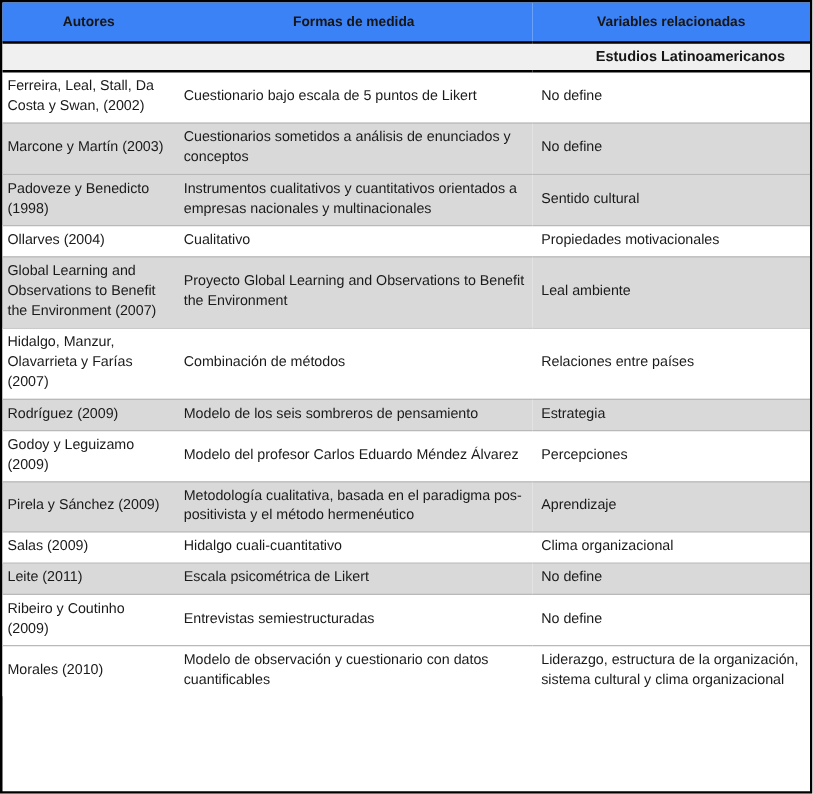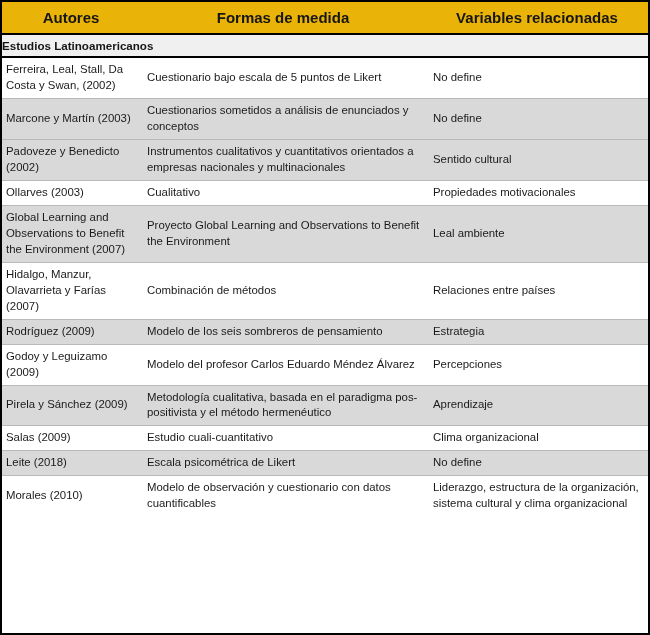--- a/index.html
+++ b/index.html
@@ -28,37 +28,37 @@
     width: 646px;
     border-collapse: collapse;
     table-layout: fixed;
     font-size: 11.4px;
   }
   table.research-table col.c1 { width: 138px; }
   table.research-table col.c2 { width: 286px; }
   table.research-table col.c3 { width: 222px; }
 
   thead th {
-    background: #eab308;
+    background: #3b82f6;
     font-weight: bold;
-    font-size: 15px;
+    font-size: 11px;
     text-align: center;
     vertical-align: middle;
     height: 31px;
     padding: 0 4px;
     border-bottom: 2px solid #000;
     color: #161616;
   }
   tr.section-row td {
     background: #f0f0f0;
-    text-align: left;
+    text-align: right;
     font-weight: bold;
     font-size: 11.6px;
     height: 21px;
-    padding: 0 0;
+    padding: 0 20px;
     border-bottom: 2px solid #000;
     color: #161616;
   }
   tbody.data-body td {
     vertical-align: middle;
     padding: 4px 5px 4px 5px;
     line-height: 1.40;
     border-bottom: 1px solid #b9b9b9;
     color: #1a1a1a;
   }
@@ -97,26 +97,26 @@
         <td class="col-authors">Ferreira, Leal, Stall, Da Costa y Swan, (2002)</td>
         <td class="col-measure">Cuestionario bajo escala de 5 puntos de Likert</td>
         <td class="col-vars">No define</td>
       </tr>
       <tr class="shade">
         <td class="col-authors">Marcone y Martín (2003)</td>
         <td class="col-measure">Cuestionarios sometidos a análisis de enunciados y conceptos</td>
         <td class="col-vars">No define</td>
       </tr>
       <tr class="shade">
-        <td class="col-authors">Padoveze y Benedicto (2002)</td>
+        <td class="col-authors">Padoveze y Benedicto (1998)</td>
         <td class="col-measure">Instrumentos cualitativos y cuantitativos orientados a empresas nacionales y multinacionales</td>
         <td class="col-vars">Sentido cultural</td>
       </tr>
       <tr class="plain">
-        <td class="col-authors">Ollarves (2003)</td>
+        <td class="col-authors">Ollarves (2004)</td>
         <td class="col-measure">Cualitativo</td>
         <td class="col-vars">Propiedades motivacionales</td>
       </tr>
       <tr class="shade">
         <td class="col-authors">Global Learning and Observations to Benefit the Environment (2007)</td>
         <td class="col-measure">Proyecto Global Learning and Observations to Benefit the Environment</td>
         <td class="col-vars">Leal ambiente</td>
       </tr>
       <tr class="plain">
         <td class="col-authors">Hidalgo, Manzur, Olavarrieta y Farías (2007)</td>
@@ -133,26 +133,31 @@
         <td class="col-measure">Modelo del profesor Carlos Eduardo Méndez Álvarez</td>
         <td class="col-vars">Percepciones</td>
       </tr>
       <tr class="shade">
         <td class="col-authors">Pirela y Sánchez (2009)</td>
         <td class="col-measure">Metodología cualitativa, basada en el paradigma pos-positivista y el método hermenéutico</td>
         <td class="col-vars">Aprendizaje</td>
       </tr>
       <tr class="plain">
         <td class="col-authors">Salas (2009)</td>
-        <td class="col-measure">Estudio cuali-cuantitativo</td>
+        <td class="col-measure">Hidalgo cuali-cuantitativo</td>
         <td class="col-vars">Clima organizacional</td>
       </tr>
       <tr class="shade">
-        <td class="col-authors">Leite (2018)</td>
+        <td class="col-authors">Leite (2011)</td>
         <td class="col-measure">Escala psicométrica de Likert</td>
+        <td class="col-vars">No define</td>
+      </tr>
+      <tr class="plain">
+        <td class="col-authors">Ribeiro y Coutinho (2009)</td>
+        <td class="col-measure">Entrevistas semiestructuradas</td>
         <td class="col-vars">No define</td>
       </tr>
       <tr class="plain">
         <td class="col-authors">Morales (2010)</td>
         <td class="col-measure">Modelo de observación y cuestionario con datos cuantificables</td>
         <td class="col-vars">Liderazgo, estructura de la organización, sistema cultural y clima organizacional</td>
       </tr>
 
     </tbody>
   </table>

